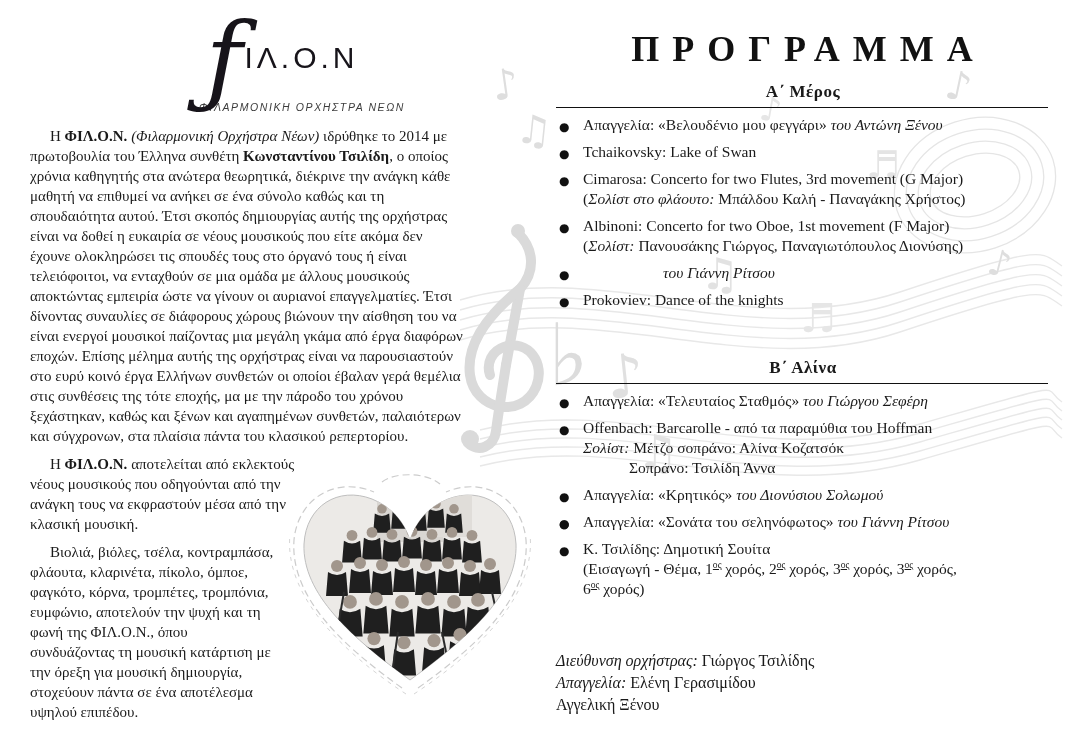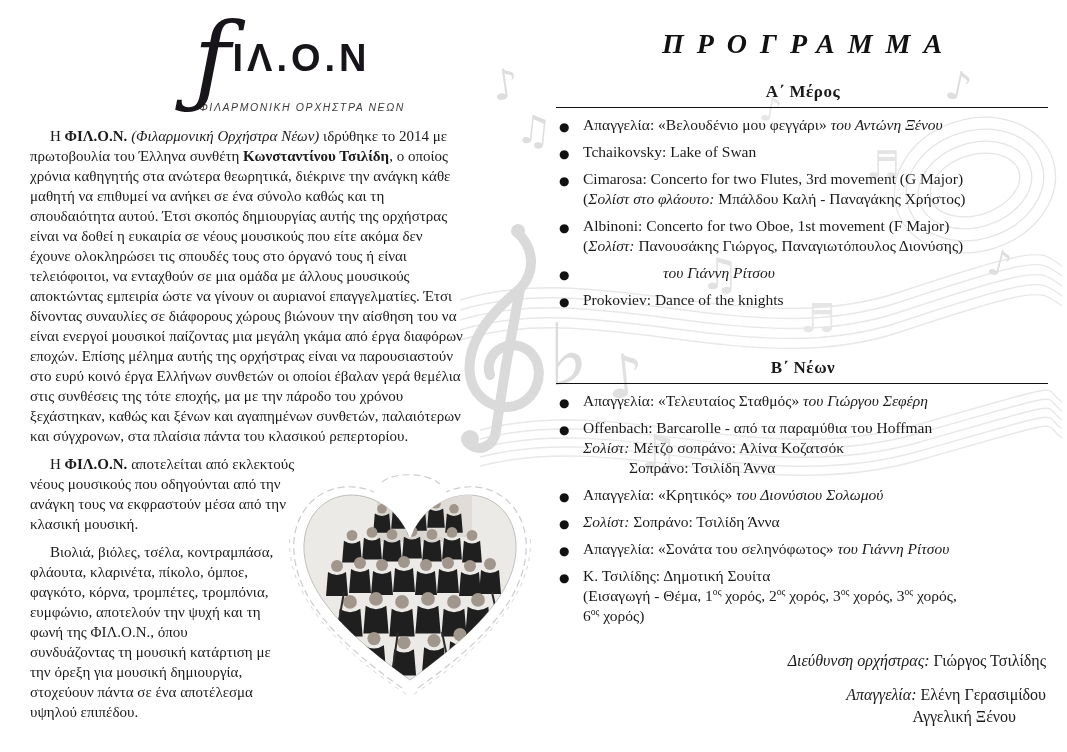--- a/index.html
+++ b/index.html
@@ -7,51 +7,51 @@
         font-family:"Liberation Serif", serif;color:#1a1a1a;margin:0 auto;}
   
   .decor-svg{position:absolute;left:0;top:0;z-index:0;pointer-events:none;}
   .mnote{position:absolute;z-index:0;font-family:"DejaVu Sans",sans-serif;color:#dedede;
          line-height:1;pointer-events:none;user-select:none;}
   
   .logo{position:absolute;left:142px;top:14px;width:280px;z-index:2;text-align:center;}
   .logo-main{display:flex;align-items:center;justify-content:center;}
   .logo-f{font:italic 100px "DejaVu Serif",serif;color:#17141a;line-height:0.8;
           position:relative;top:6px;margin-right:2px;}
-  .logo-letters{font-family:"Liberation Sans",sans-serif;font-size:38px;font-weight:700;
+  .logo-letters{font-family:"Liberation Sans",sans-serif;font-size:30px;font-weight:400;
           letter-spacing:4px;color:#17141a;position:relative;top:4px;}
   .logo-sub{font-family:"Liberation Sans",sans-serif;font-size:10.5px;letter-spacing:1.6px;
           color:#3c3c3c;margin-top:7px;padding-left:40px;white-space:nowrap;font-style:italic;}
   
   .about{position:absolute;left:30px;top:126px;width:434px;z-index:2;
          font-size:15px;line-height:20px;}
   .about p{margin:0 0 8px 0;text-indent:20px;}
   .photo-float{float:right;width:255px;height:258px;margin:-12px -73px 0 8px;
          shape-outside:polygon(30% 0%, 100% 0%, 100% 100%, 0% 100%, 0% 34%, 26% 12%);}
   
   .program{position:absolute;left:556px;top:28px;width:492px;height:724px;z-index:2;}
-  .prog-title{margin:0;text-align:center;font-size:28px;font-weight:bold;
-         letter-spacing:13px;padding-left:13px;color:#111;font-style:italic;}
+  .prog-title{margin:0;text-align:center;font-size:36px;font-weight:bold;
+         letter-spacing:13px;padding-left:13px;color:#111;}
   .part{position:absolute;left:0;right:0;}
   .part-a{top:54px;}
   .part-b{top:330px;}
   .part-heading{margin:0;font-size:17px;font-weight:bold;letter-spacing:0.5px;
          padding:0 0 5px 2px;border-bottom:1.7px solid #111;text-align:center;}
   ul.items{list-style:none;margin:0;padding:7px 0 0 0;}
   ul.items li{position:relative;padding-left:27px;margin-bottom:7px;font-size:15.5px;line-height:20px;}
   .bullet{position:absolute;left:3px;top:2px;font-size:12px;font-family:"DejaVu Sans",sans-serif;color:#111;}
   .line{min-height:20px;}
   .ind-center{margin-left:80px;}
   .ind-sub{margin-left:46px;}
   .it{font-style:italic;}
   .bd{font-weight:bold;}
-  sup{font-size:0.62em;line-height:0;}
-  .credits{position:absolute;left:0;right:0;top:622px;text-align:right;font-size:16px;}
+  sup{font-size:0.62em;line-height:0;text-decoration:underline;}
+  .credits{position:absolute;left:0;right:0;top:622px;font-size:16px;}
   .credit{margin:0 2px 0 0;line-height:22px;}
-  .credit.gap{margin-top:12px;}
+  .credit.gap{}
   .credit.center-under{padding-right:30px;}
 </style>
 </head>
 <body>
 
 <div class="page">
 
   <svg class="decor-svg" width="1067" height="752" viewBox="0 0 1067 752">
     <g stroke="#e8e8e8" stroke-width="1.4" fill="none">
       <path d="M460,300 C600,258 750,342 900,292 S1040,252 1062,266"></path>
@@ -208,39 +208,38 @@
             <div class="line ind-center"><span class="it">του Γιάννη Ρίτσου</span></div>
           </li>
           <li>
             <span class="bullet">●</span>
             <div class="line"><span>Prokoviev: Dance of the knights</span></div>
           </li>
         </ul>
     </div>
 
     <div class="part part-b">
-      <h2 class="part-heading">Β΄ Νέων</h2>
+      <h2 class="part-heading">Β΄ Αλίνα</h2>
       <ul class="items">
           <li>
             <span class="bullet">●</span>
             <div class="line"><span>Απαγγελία: «Τελευταίος Σταθμός» </span><span class="it">του Γιώργου Σεφέρη</span></div>
           </li>
           <li>
             <span class="bullet">●</span>
             <div class="line"><span>Offenbach: Barcarolle - από τα παραμύθια του Hoffman</span></div>
             <div class="line"><span class="it">Σολίστ:</span><span> Μέτζο σοπράνο: Αλίνα Κοζατσόκ</span></div>
             <div class="line ind-sub"><span>Σοπράνο: Τσιλίδη Άννα</span></div>
           </li>
           <li>
             <span class="bullet">●</span>
             <div class="line"><span>Απαγγελία: «Κρητικός» </span><span class="it">του Διονύσιου Σολωμού</span></div>
           </li>
           <li>
             <span class="bullet">●</span>
-            <div class="line"><span class="it">Σολίστ:</span><span> Σοπράνο: Τσιλίδη Άννα</span></div>
           </li>
           <li>
             <span class="bullet">●</span>
             <div class="line"><span>Απαγγελία: «Σονάτα του σεληνόφωτος» </span><span class="it">του Γιάννη Ρίτσου</span></div>
           </li>
           <li>
             <span class="bullet">●</span>
             <div class="line"><span>Κ. Τσιλίδης: Δημοτική Σουίτα</span></div>
             <div class="line"><span>(Εισαγωγή - Θέμα, 1</span><sup>ος</sup><span> χορός, 2</span><sup>ος</sup><span> χορός, 3</span><sup>ος</sup><span> χορός, 3</span><sup>ος</sup><span> χορός,</span></div>
             <div class="line"><span>6</span><sup>ος</sup><span> χορός)</span></div>

